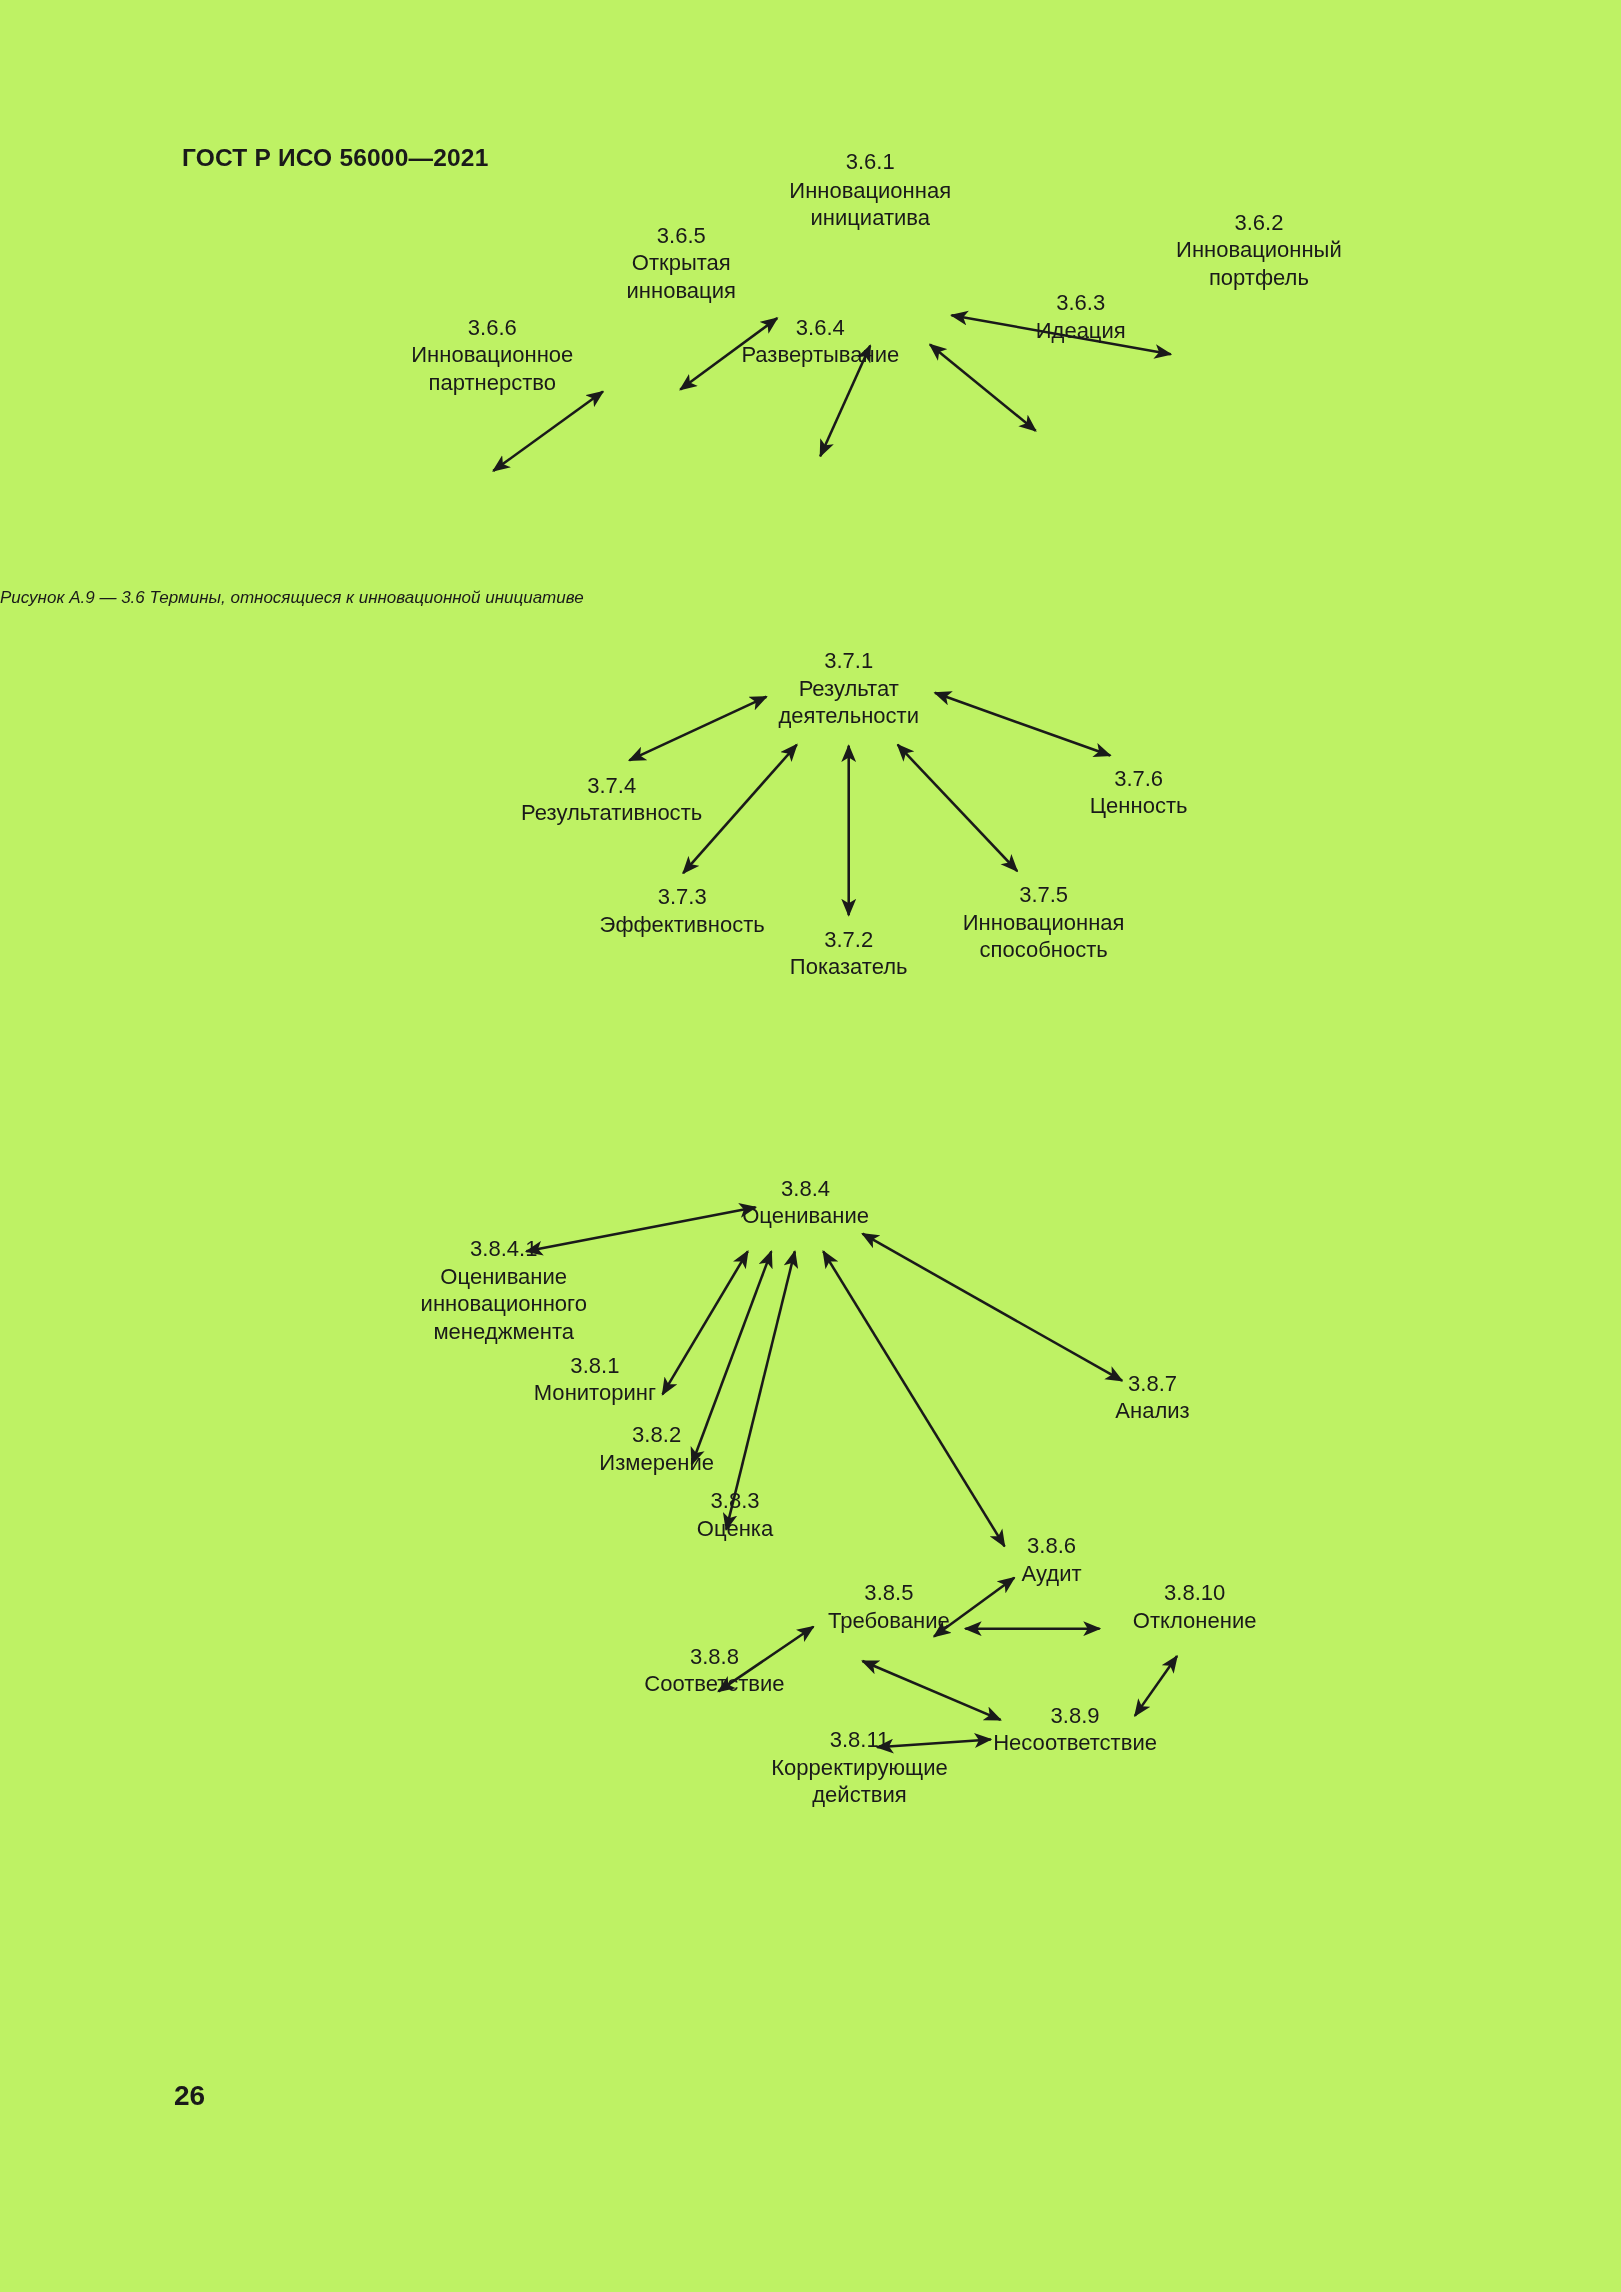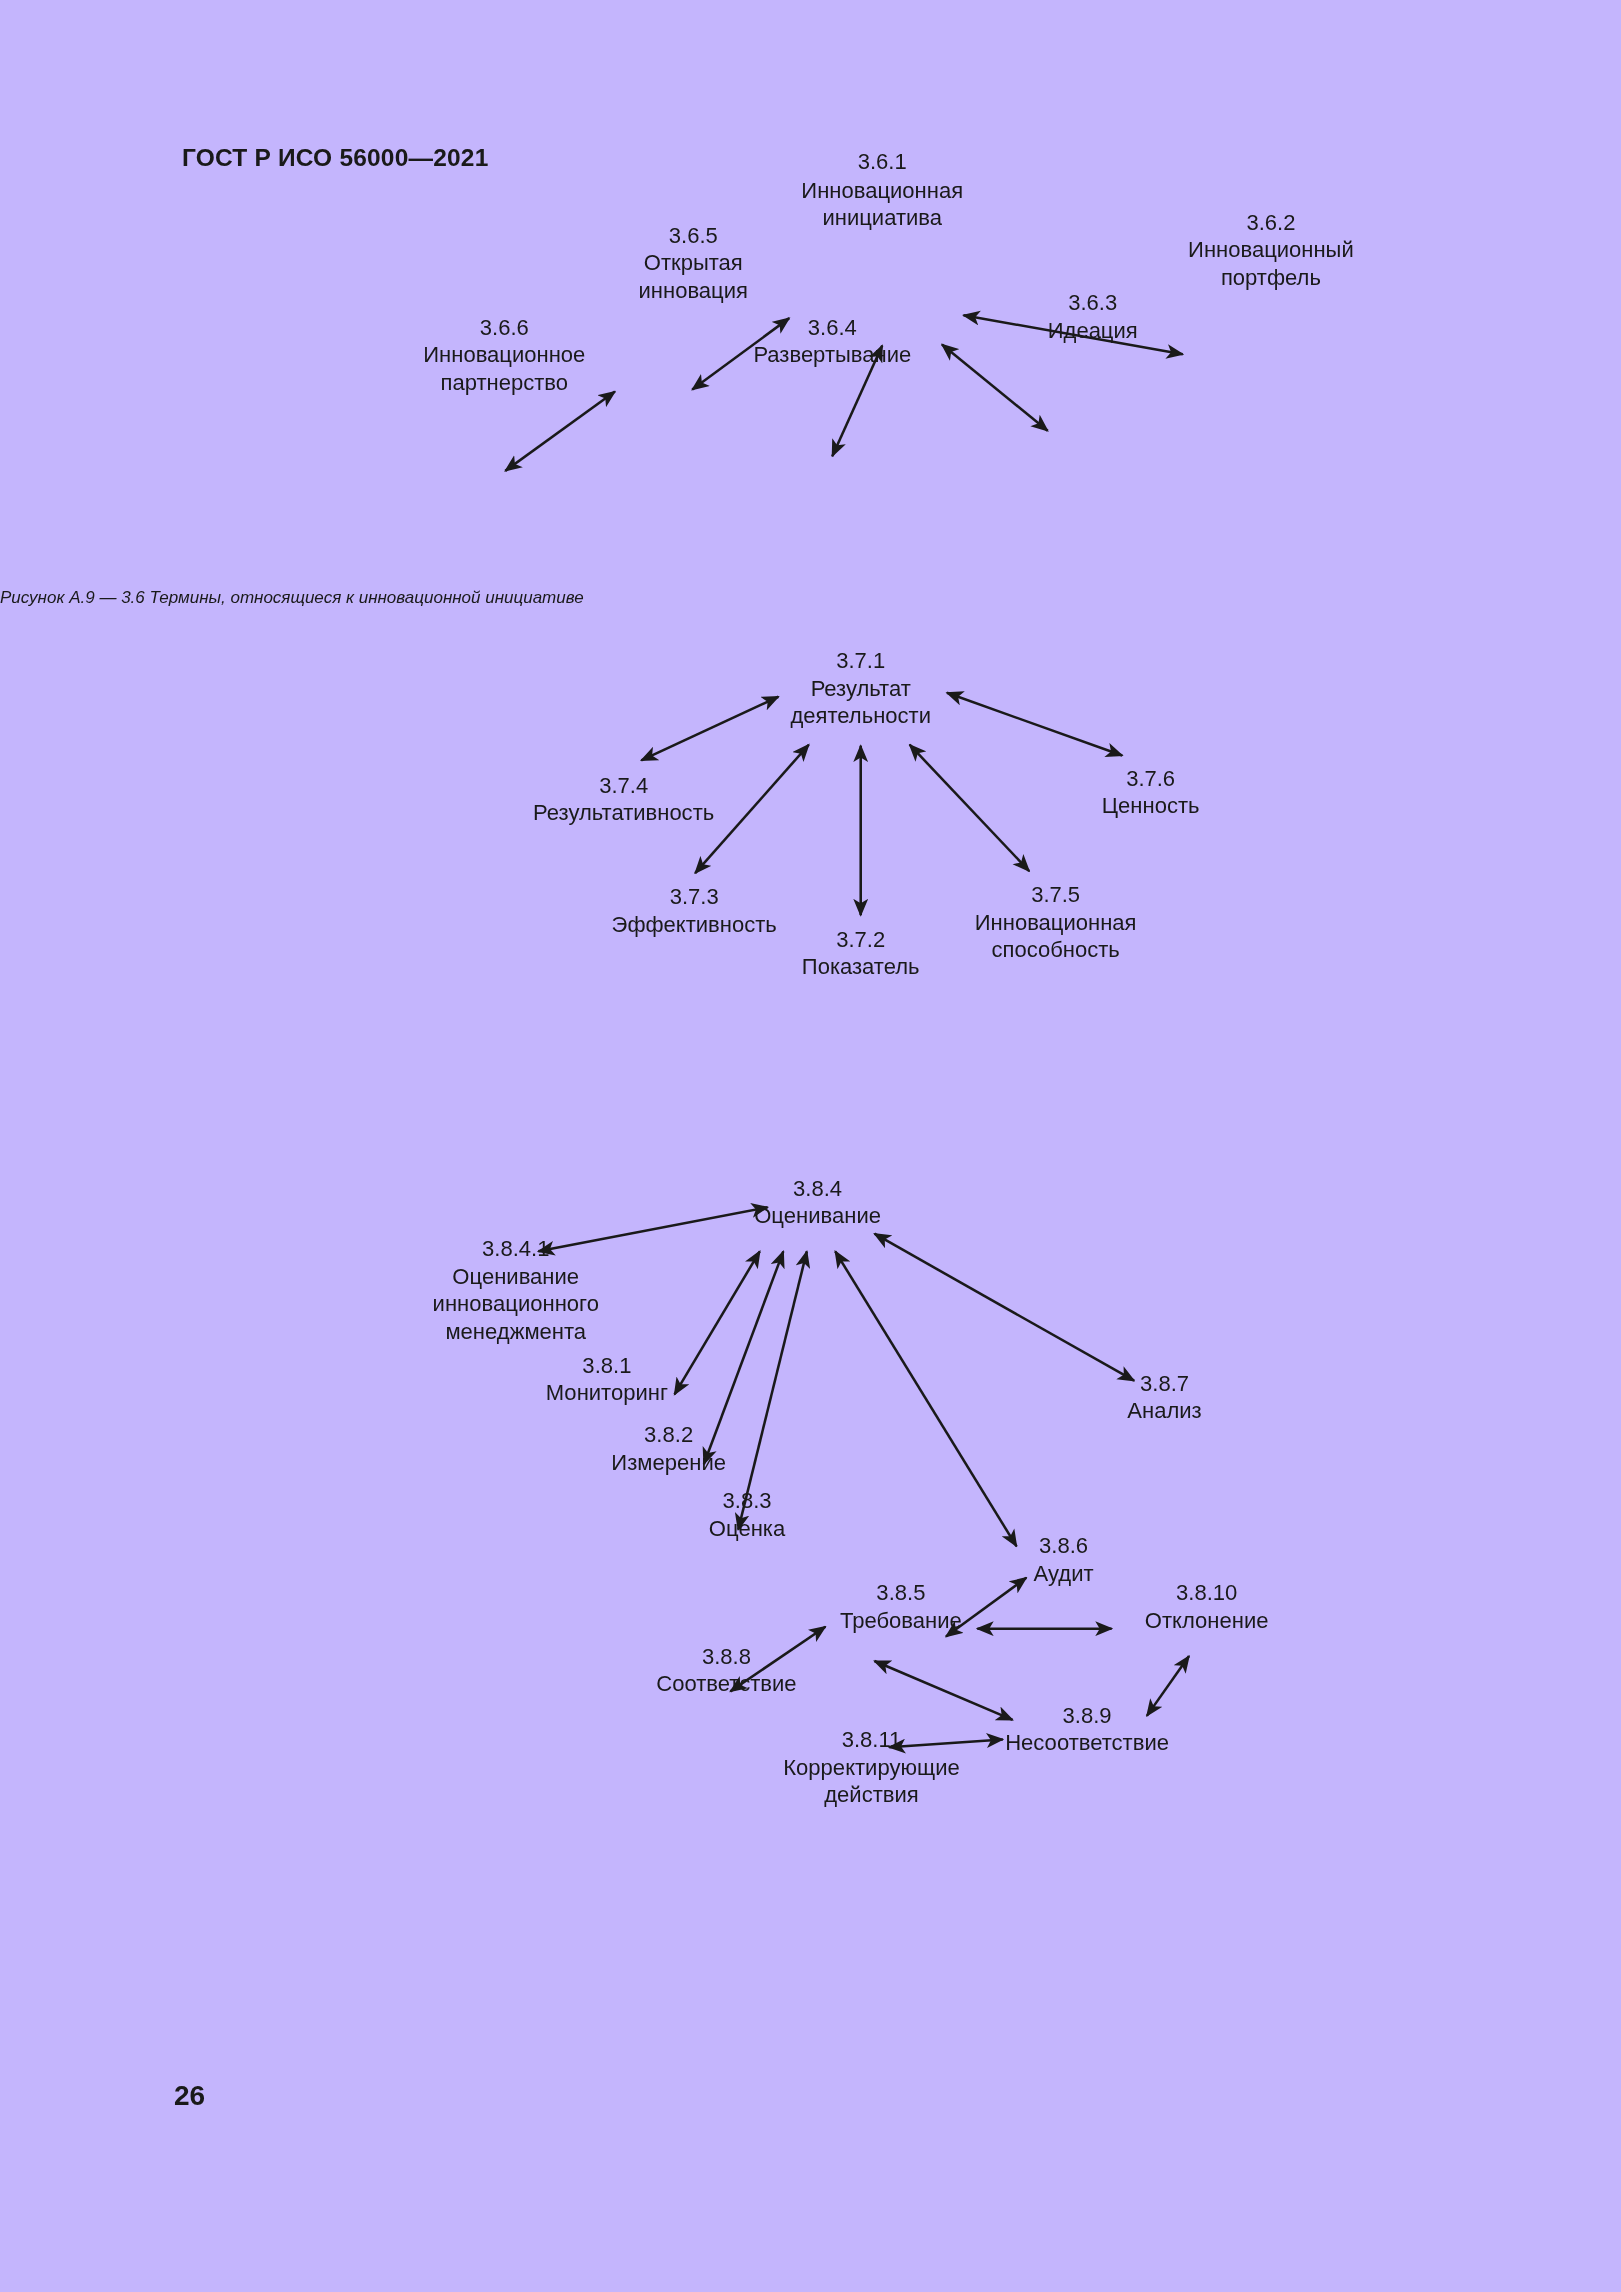--- a/index.html
+++ b/index.html
@@ -7,21 +7,21 @@
     padding: 0;
     background: #ffffff;
   }
   body {
     font-family: "Liberation Sans", sans-serif;
   }
   #page {
     position: relative;
     width: 1621px;
     height: 2293px;
-    background: #c4b5fd;
+    background: #bef264;
     overflow: hidden;
   }
   .doc-header {
     position: absolute;
     left: 182px;
     top: 144px;
     font-size: 24.5px;
     font-weight: bold;
     letter-spacing: 0.2px;
     color: #1a1a1a;
@@ -44,21 +44,20 @@
     top: 2080px;
     font-size: 28px;
     color: #1a1a1a;
     font-weight: bold;
   }
   .figure {
     position: absolute;
     left: 0;
     top: 0;
     width: 1599px;
-    margin-left: 12px;
   }
   #figure-a9  { top: 137px;  height: 421px; }
   #figure-a10 { top: 636px;  height: 431px; }
   #figure-a11 { top: 1171px; height: 637px; }
   .figure svg {
     display: block;
     width: 1621px;
     overflow: visible;
   }
   .nodetext {

